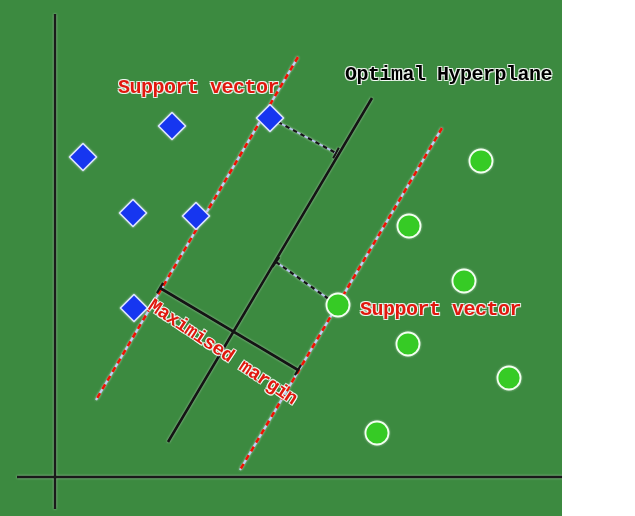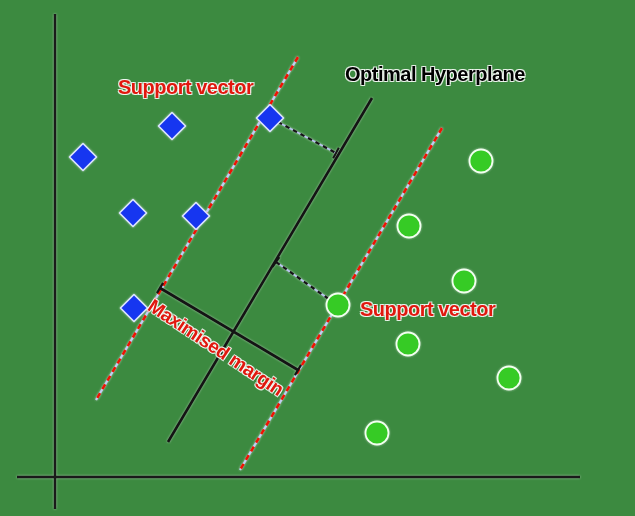--- a/index.html
+++ b/index.html
@@ -1,20 +1,21 @@
 <!DOCTYPE html>
 <html><head>
 <meta charset="utf-8">
 <style>
   html,body{margin:0;padding:0;}
   body{font-family:"Liberation Sans", sans-serif;}
   .stage{
     position:relative;
-    width:635px;height:516px;
+    width:562px;height:516px;
     overflow:hidden;
+    font-family:Liberation Mono, monospace;
   }
   .svg-layer{position:absolute;left:0;top:0;}
   .svg-layer svg{filter:drop-shadow(0 0 1px rgba(255,255,255,0.55));}
   .diagram-label{
     position:absolute;
     font-weight:bold;
     font-size:20px;
     white-space:nowrap;
     transform-origin:0 0;
     text-shadow:-1px -1px 0 rgba(255,255,255,0.8),

